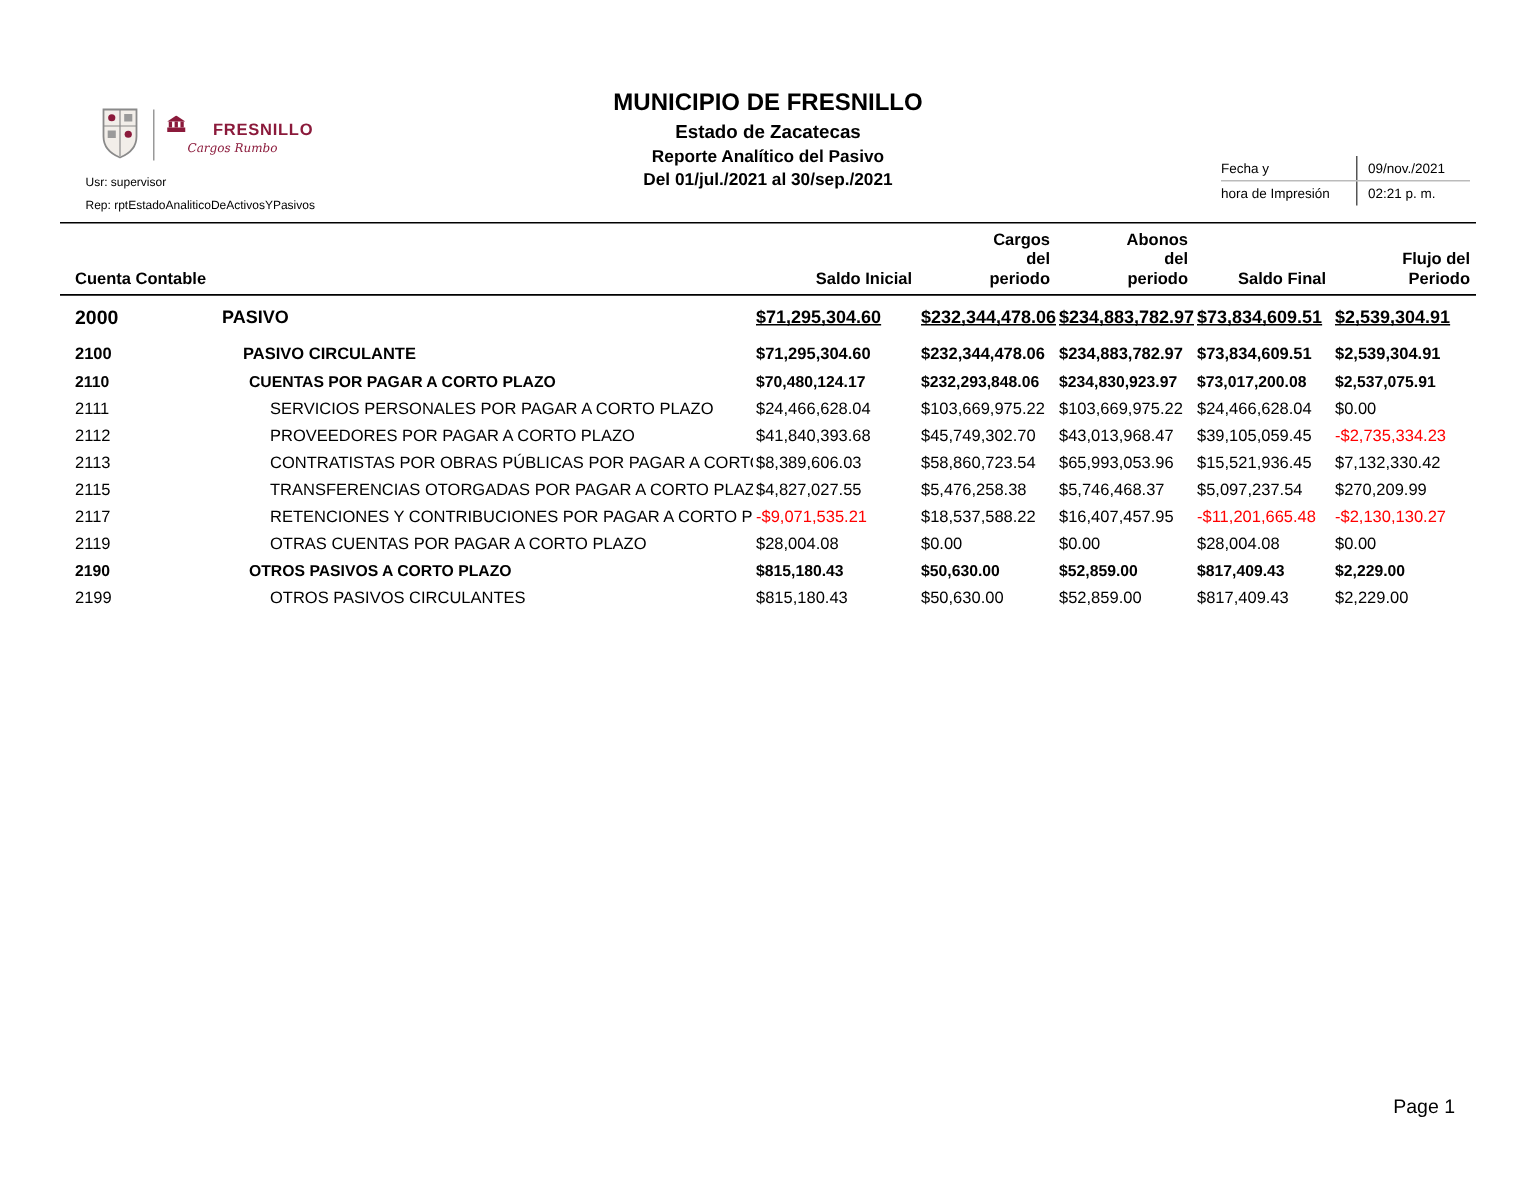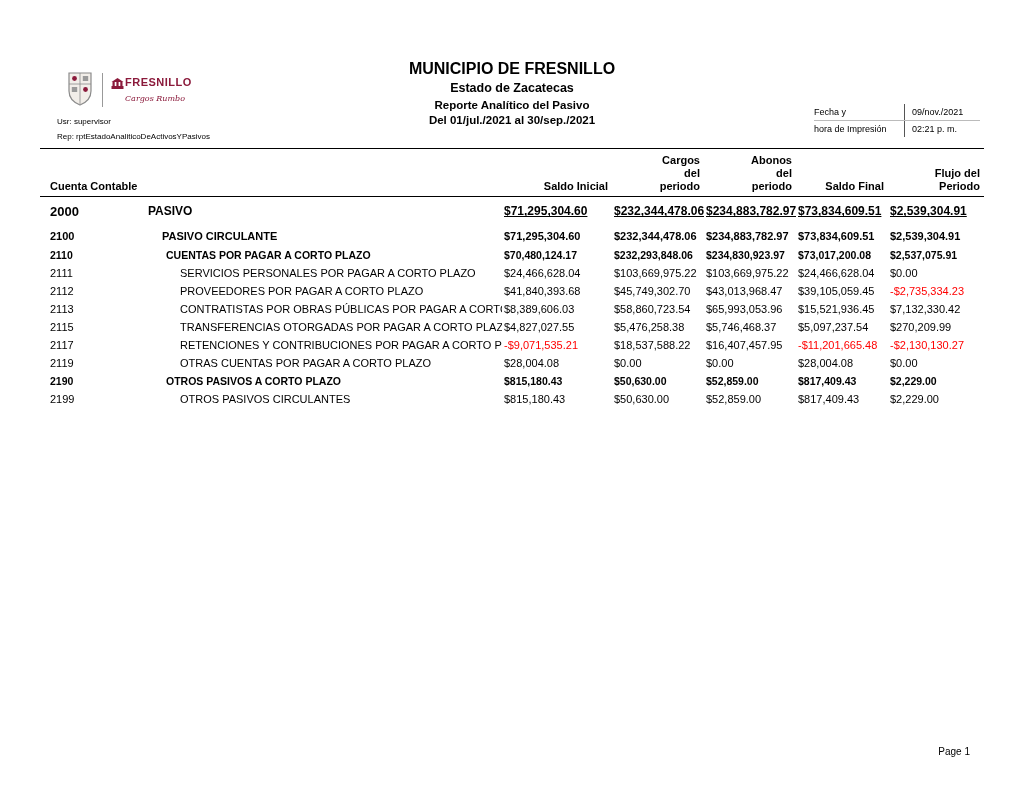--- a/index.html
+++ b/index.html
@@ -8,21 +8,21 @@
   body {
     width:1024px; height:791px; position:relative; overflow:hidden;
     background:#ffffff; color:#000;
     font-family:"Liberation Sans", sans-serif;
   }
 
   
   .logo-group { position:absolute; left:66px; top:70px; display:flex; align-items:center; gap:8px; height:40px; }
   .logo-divider { width:1px; height:34px; background:#999; }
   .fres-logo { display:flex; flex-direction:column; line-height:1.05; }
-  .fres-top { display:flex; gap:1px; }
+  .fres-top { display:flex; align-items:flex-end; gap:18px; }
   .fres-name { color:var(--brand); font-weight:bold; font-size:11px; letter-spacing:0.5px; }
   .fres-tagline { color:var(--brand); font-family:"DejaVu Serif", serif; font-style:italic; font-size:8px; margin-top:1px; padding-left:14px; }
 
   
   .center-head { position:absolute; left:0; right:0; top:60px; text-align:center; }
   .h-title   { font-size:16px; font-weight:bold; }
   .h-state   { font-size:12.5px; font-weight:bold; margin-top:3px; }
   .h-report  { font-size:11.5px; font-weight:bold; margin-top:4px; }
   .h-period  { font-size:11.5px; font-weight:bold; margin-top:3px; }
 
@@ -57,21 +57,21 @@
   td.neg    { color:var(--neg); }
 
   tr.total td    { font-weight:bold; font-size:12px; padding-top:7px; padding-bottom:7px; }
   tr.total td.code { font-size:13px; }
   tr.total td.amount { text-decoration:underline; }
   tr.subtotal td { font-weight:bold; font-size:11px; padding-top:4px; padding-bottom:4px; }
   tr.group td    { font-weight:bold; font-size:10.5px; }
   tr.detail td   { font-size:11px; }
 
   
-  .page-num { position:absolute; right:54px; bottom:34px; font-size:10px; }
+  .page-num { position:absolute; right:54px; bottom:46px; font-size:13px; }
 </style>
 </head>
 <body>
 
 <div class="page">
 
   <div class="logo-group">
     <span>
       <svg width="28" height="36" viewBox="0 0 28 36">
         <path d="M3 3 h22 v18 c0 8 -6 12 -11 14 c-5 -2 -11 -6 -11 -14 z" fill="#f2eee9" stroke="#8a8a8a" stroke-width="1.2"></path>

